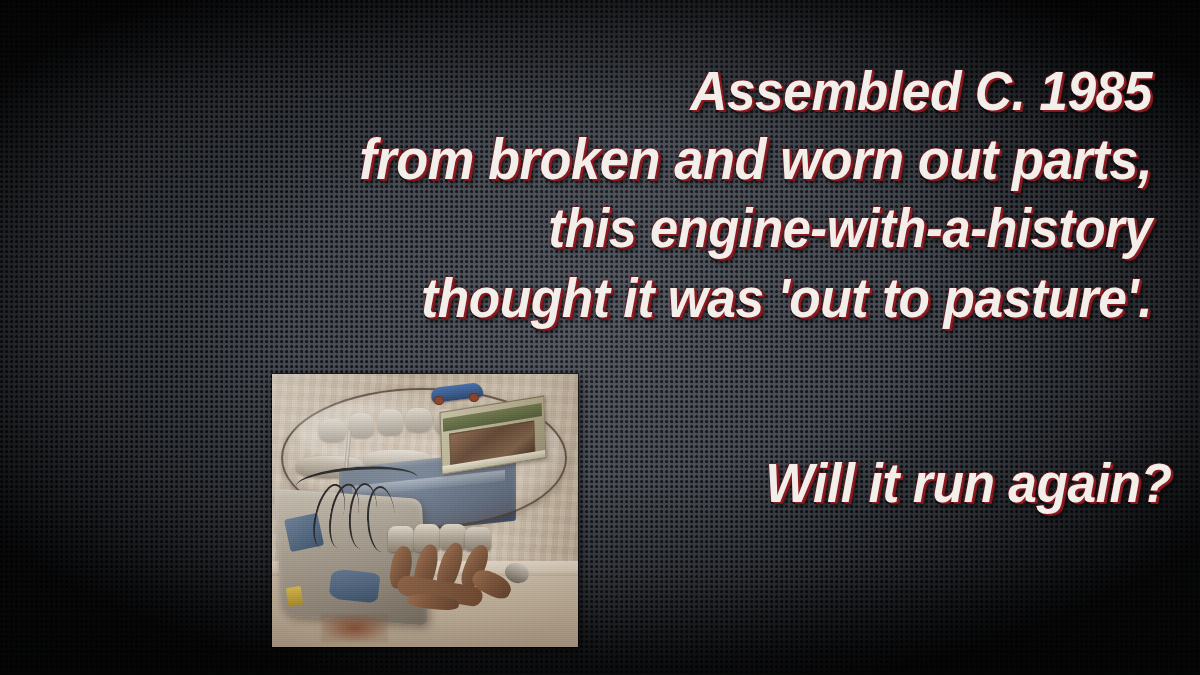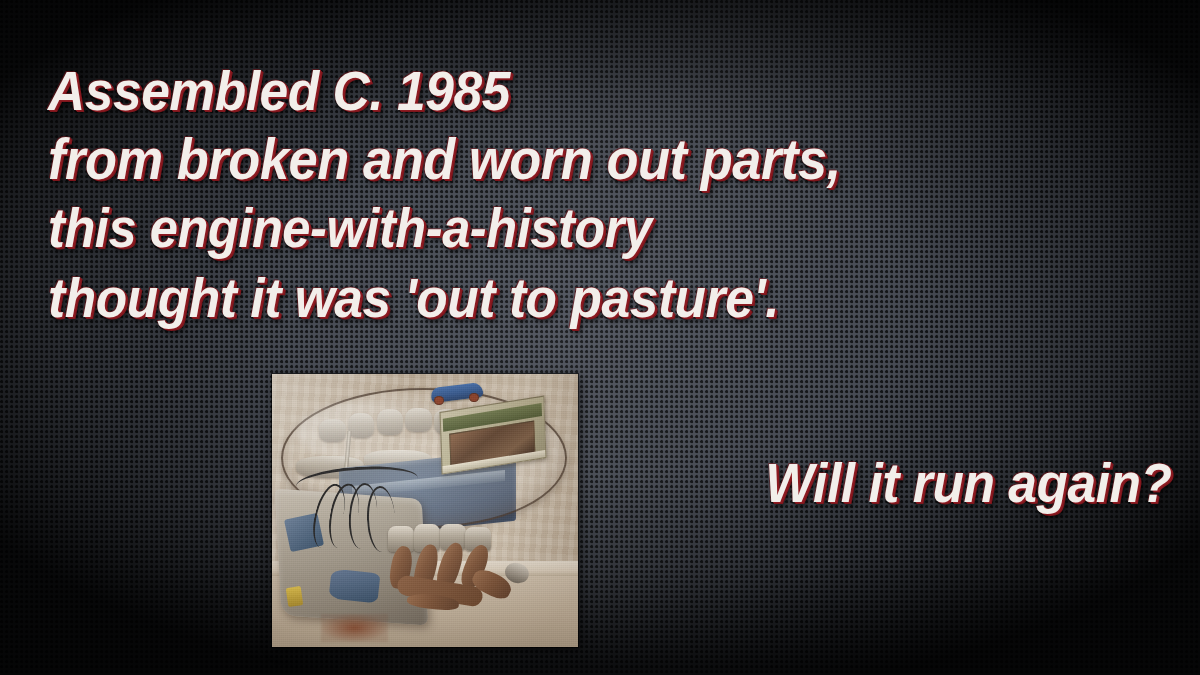--- a/index.html
+++ b/index.html
@@ -51,21 +51,21 @@
         rgba(0,0,0,0.90) 100%),
       linear-gradient(to bottom, rgba(0,0,0,0.30) 0%, rgba(0,0,0,0) 14%, rgba(0,0,0,0) 84%, rgba(0,0,0,0.34) 100%);
   }
 
   
   .caption-block {
     position: absolute;
     left: 0;
     right: 0;
     top: 56px;
-    text-align: left;
+    text-align: right;
     z-index: 6;
   }
   .cap-line {
     display: block;
     color: #f2eeea;
     font-family: "Liberation Sans Narrow", "Liberation Sans", sans-serif;
     font-style: italic;
     font-weight: 700;
     font-size: 57px;
     line-height: 69px;

